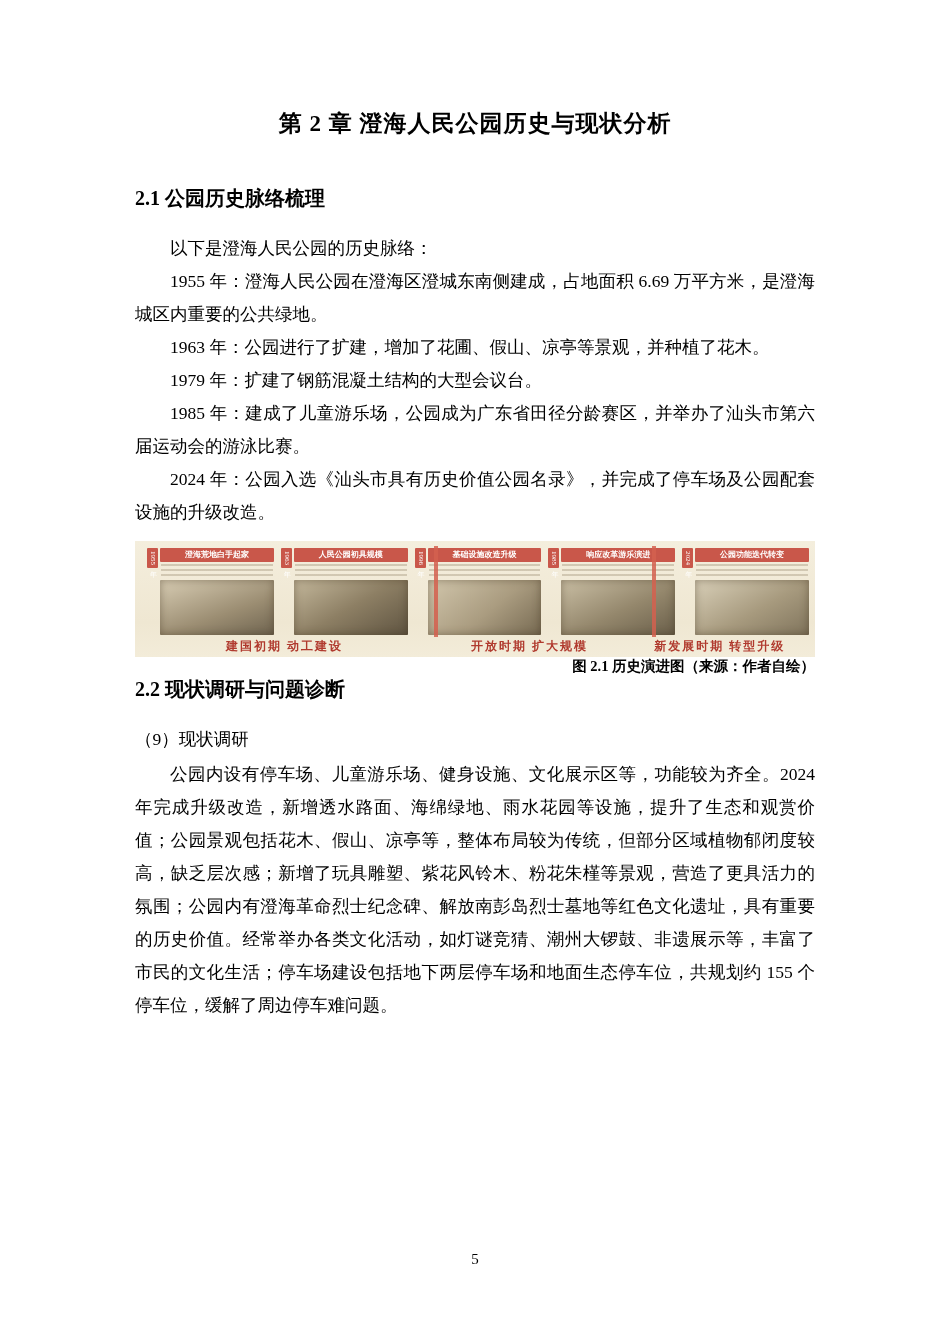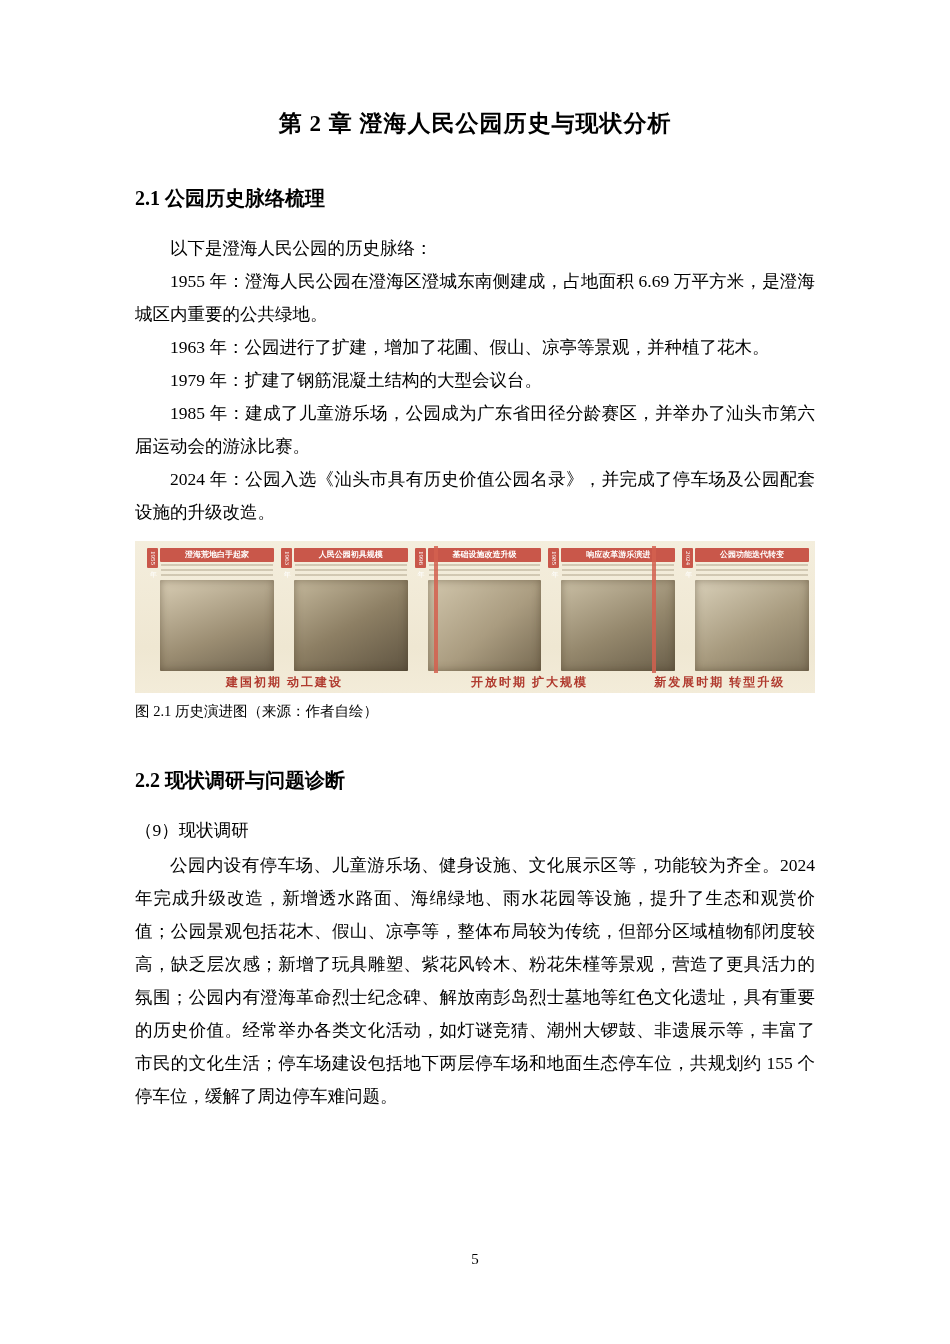--- a/index.html
+++ b/index.html
@@ -21,36 +21,36 @@
     font-weight: bold;
     text-align: center;
     margin: 0 0 46px 0;
     letter-spacing: 1px;
   }
   .section-heading {
     font-size: 20px;
     font-weight: bold;
     margin: 0 0 20px 0;
   }
-  .section-heading.second { margin-top: 46px; }
+  .section-heading.second { }
   p.body {
     font-size: 17.5px;
     line-height: 33px;
     margin: 0;
     text-align: justify;
   }
   p.indent { text-indent: 2em; }
   p.subhead { margin: 0 0 2px 0; }
 
   
   figure.figure { margin: 12px 0 0 0; }
   .banner {
     position: relative;
     width: 680px;
-    height: 152px;
+    height: 116px;
     background: linear-gradient(180deg,#f4eedd 0%, #efe7d2 70%, #f3ecd9 100%);
     box-sizing: border-box;
     padding: 7px 6px 22px 12px;
     display: flex;
     gap: 7px;
   }
   .panel {
     flex: 1;
     display: flex;
     gap: 2px;
@@ -123,24 +123,23 @@
     color: #b03a2e;
     font-weight: bold;
     font-size: 12px;
     letter-spacing: 2px;
     white-space: nowrap;
   }
   .stage.s1 { left: 22%; }
   .stage.s2 { left: 58%; }
   .stage.s3 { left: 86%; }
   figcaption.figure-caption {
-    text-align: left;
-    font-weight: normal;
+    text-align: right;
+    font-weight: bold;
     font-size: 14.5px;
-    margin-top: 9px;
   }
   .page-number {
     position: absolute;
     left: 0; right: 0;
     bottom: 76px;
     text-align: center;
     font-size: 15px;
   }
 </style>
 </head>

